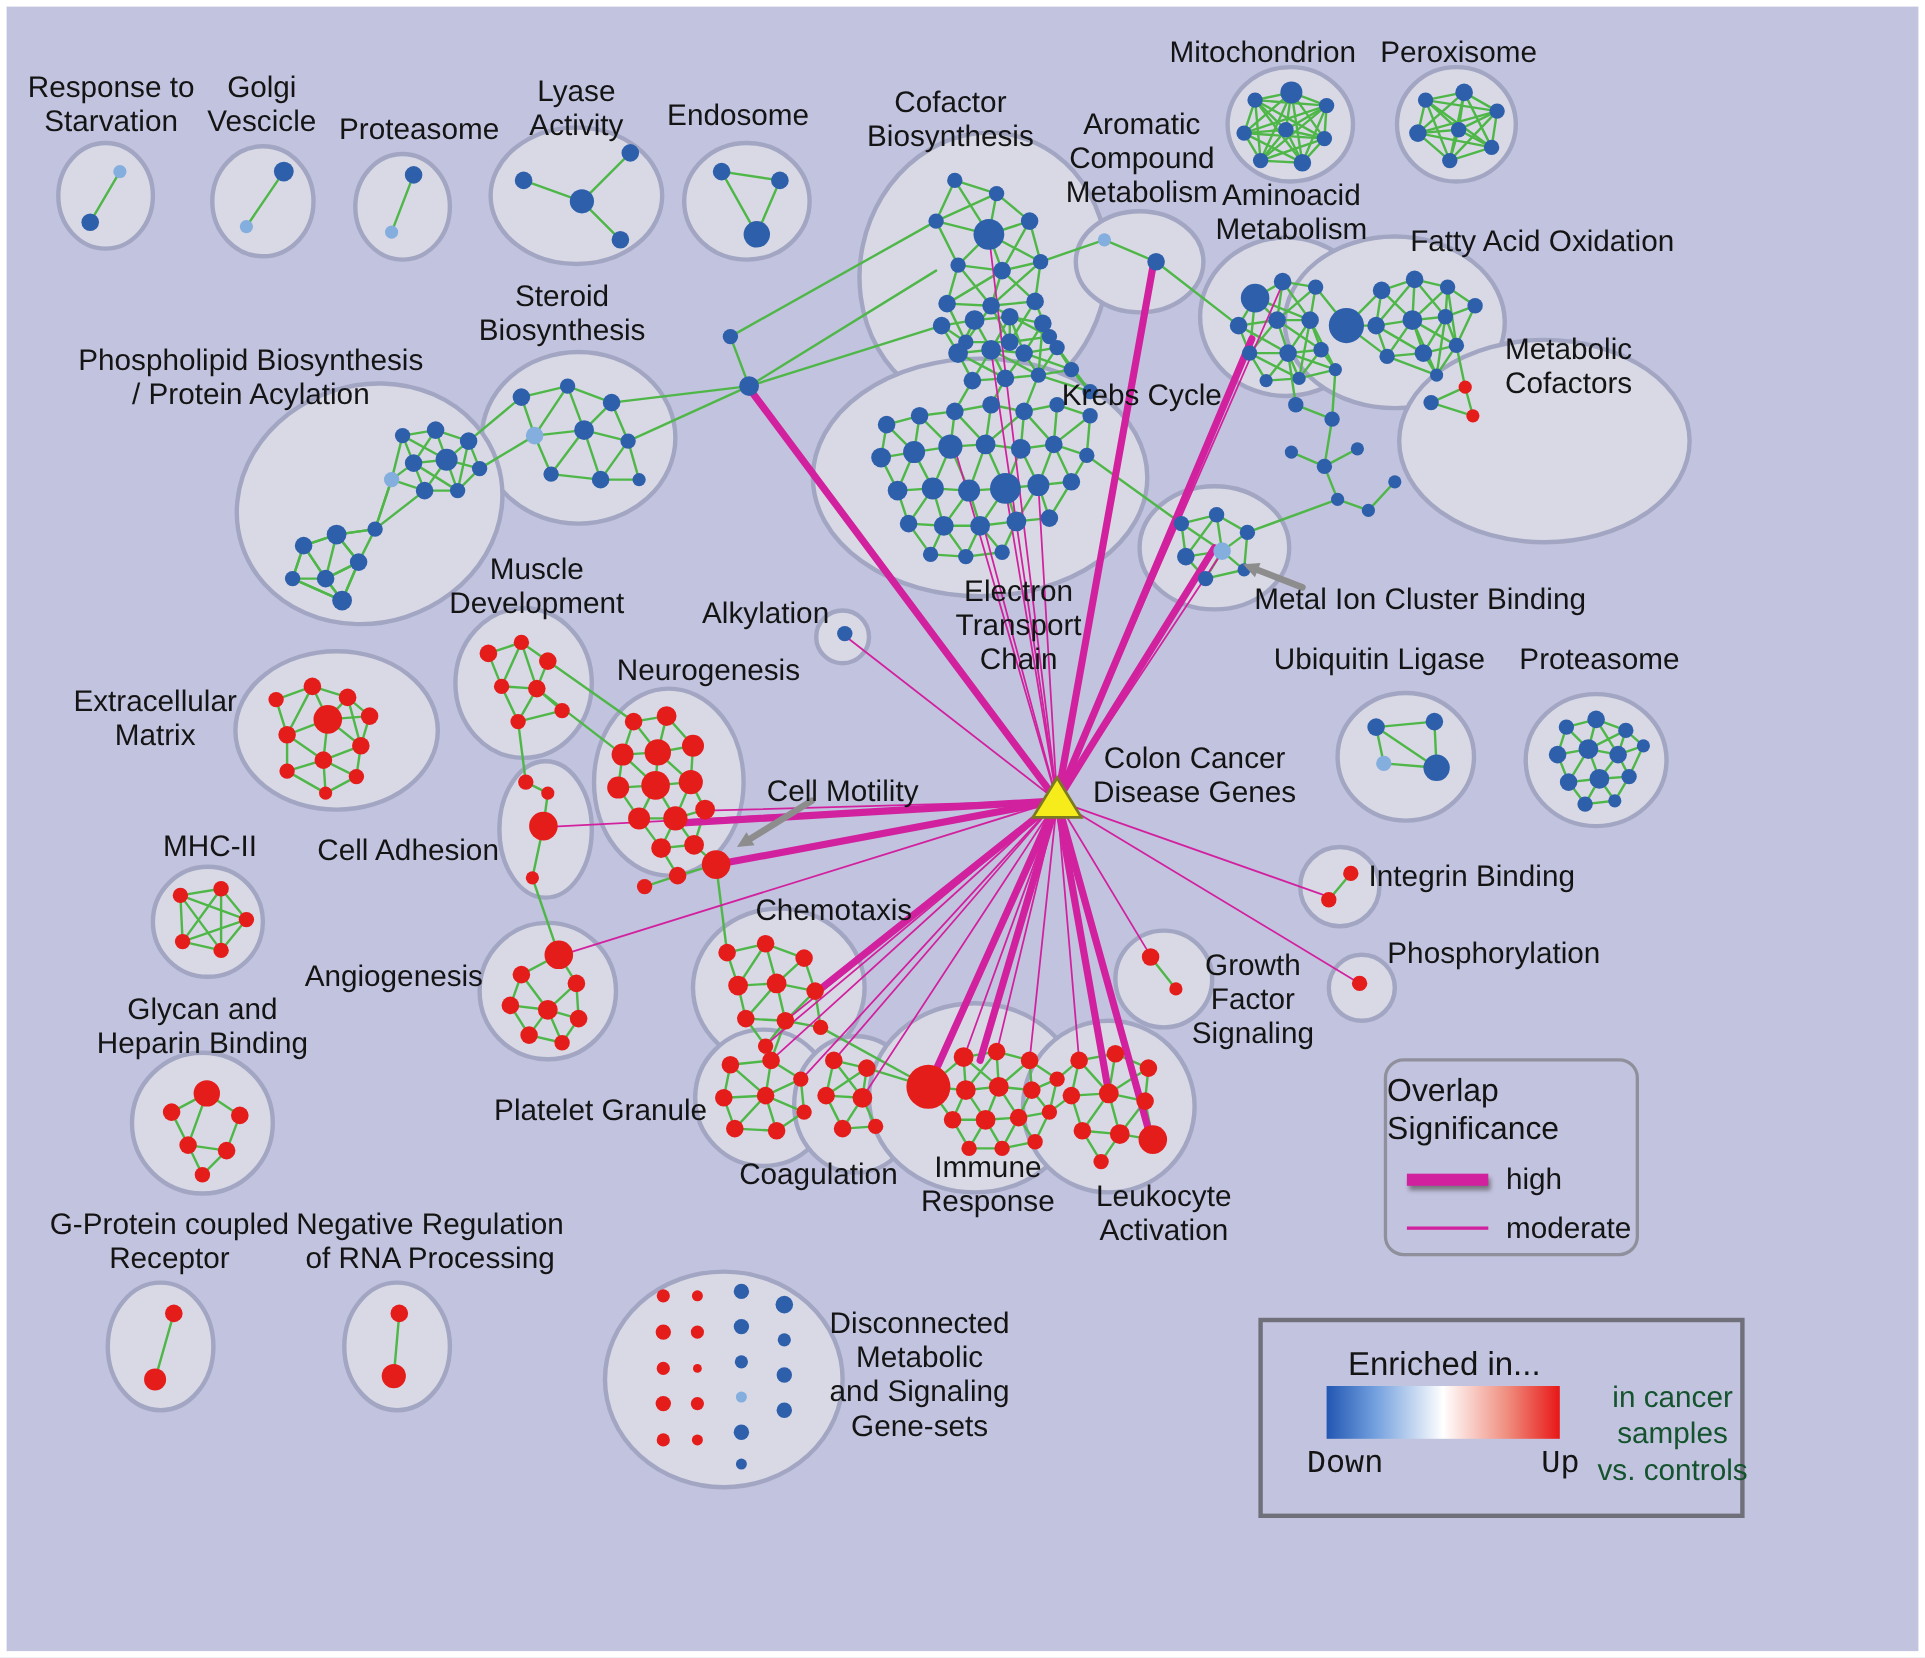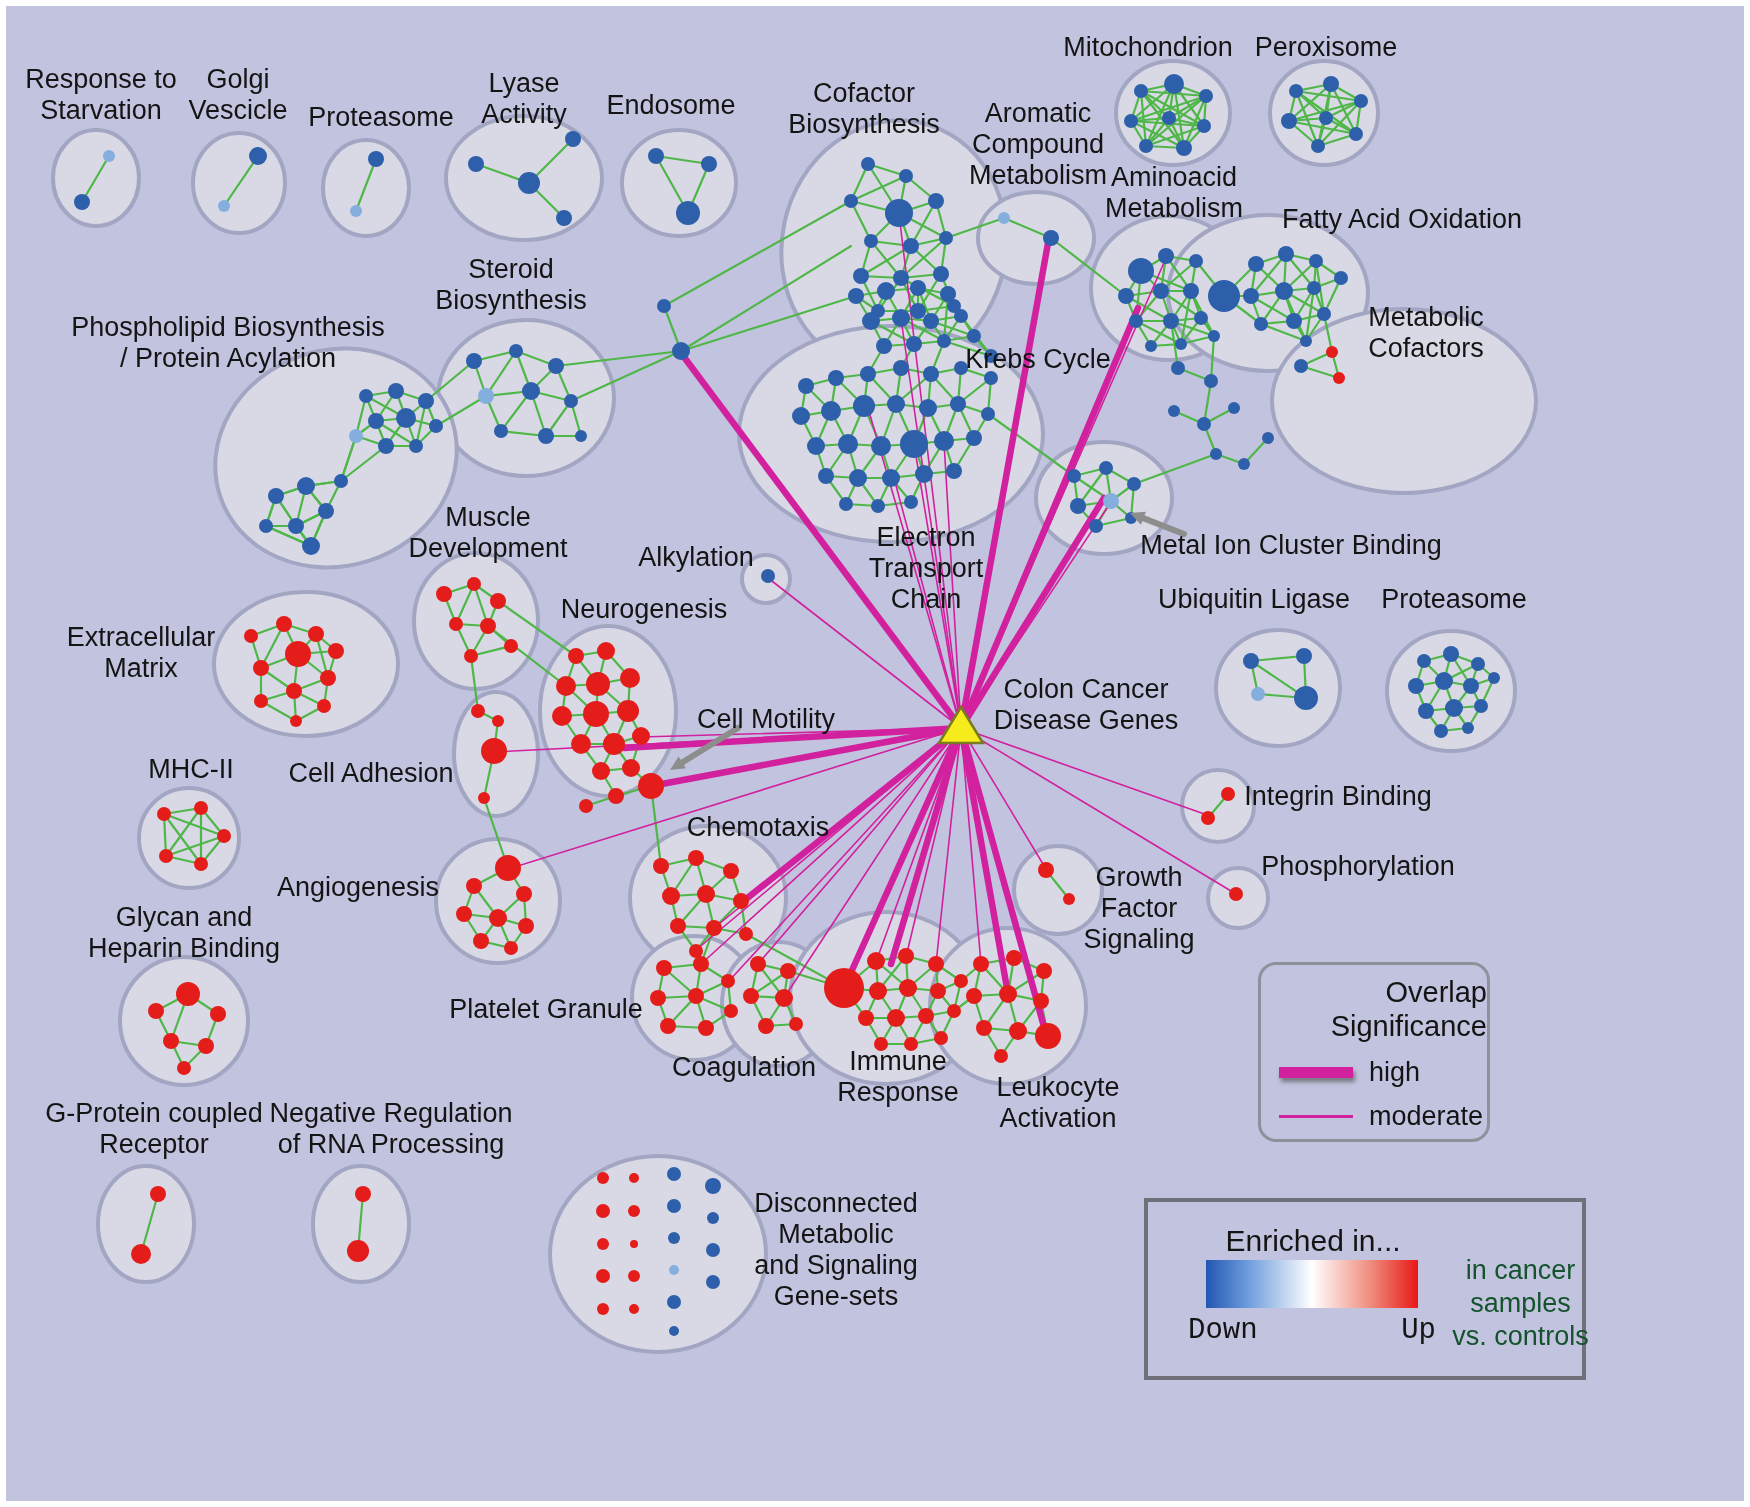--- a/index.html
+++ b/index.html
@@ -8,21 +8,21 @@
   #stage{position:relative;width:1750px;height:1507px;background:#c2c3df;border:6px solid #ffffff;box-sizing:border-box;overflow:hidden;}
   #net{position:absolute;left:0;top:0;}
   .cluster-label{
     position:absolute;transform:translateX(-50%);text-align:center;
     white-space:pre-line;font-size:27px;line-height:31px;color:#141414;
   }
   .hub-label{font-size:27px;}
   
   #legend-overlap{position:absolute;left:1252px;top:956px;width:232px;height:180px;
     border:3px solid #90909c;border-radius:18px;box-sizing:border-box;}
-  .lo-title{font-size:29px;line-height:34px;text-align:right;margin-top:10px;white-space:pre-line;color:#141414;}
+  .lo-title{font-size:29px;line-height:34px;text-align:left;margin-top:10px;white-space:pre-line;color:#141414;}
   .lo-row{display:flex;align-items:center;gap:16px;margin:14px 0 0 18px;height:30px;}
   .lo-bar{display:inline-block;width:74px;}
   .lo-bar-high{height:11px;background:#d2219e;box-shadow:2px 4px 4px rgba(80,80,80,0.65);}
   .lo-bar-mod{height:3px;background:#d2219e;}
   .lo-label{font-size:27px;color:#141414;}
   
   #legend-enrich{position:absolute;left:1138px;top:1192px;width:442px;height:182px;
     border:4px solid #70707a;box-sizing:border-box;}
   .le-title{position:absolute;left:20px;top:10px;width:290px;text-align:center;font-size:30px;color:#141414;margin-top:12px;}
   .le-grad{position:absolute;left:58px;top:58px;width:212px;height:48px;

